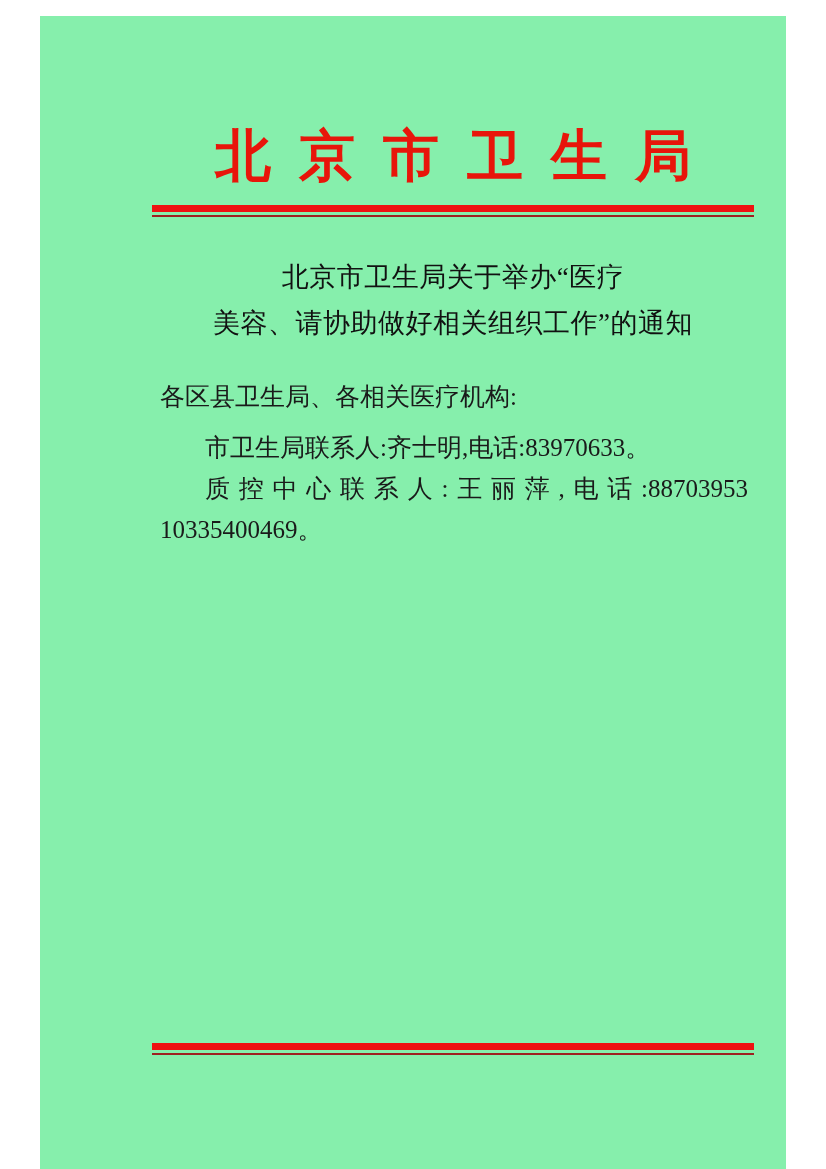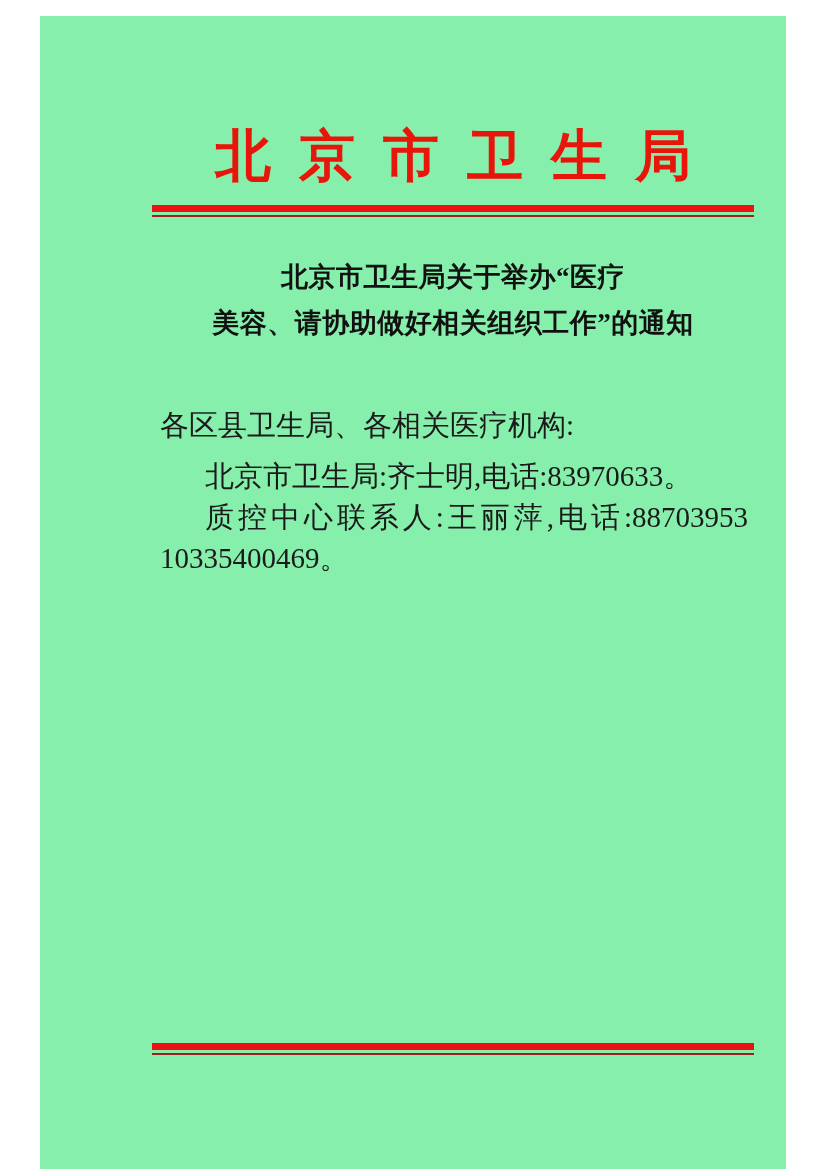--- a/index.html
+++ b/index.html
@@ -59,34 +59,34 @@
   
   .doc-title {
     position: absolute;
     left: 113px;
     top: 238px;
     width: 600px;
     text-align: center;
     font-family: "Liberation Serif", "DejaVu Serif", serif;
     font-size: 27px;
     line-height: 46px;
-    font-weight: 700;
+    font-weight: 400;
     color: #111111;
     letter-spacing: 0.5px;
   }
   .doc-title .tline { display: block; }
 
   
   .body-block {
     position: absolute;
     left: 120px;
-    top: 389px;
+    top: 360px;
     width: 588px;
     font-family: "Liberation Serif", "DejaVu Serif", serif;
-    font-size: 29px;
+    font-size: 25px;
     line-height: 41px;
     color: #1a1a1a;
     text-align: justify;
     text-justify: inter-ideograph;
   }
   .salutation {
     margin: 0;
   }
   .para {
     margin: 0;
@@ -122,21 +122,21 @@
   </div>
 
   <div class="doc-title">
     <span class="tline">北京市卫生局关于举办“医疗</span>
     <span class="tline">美容、请协助做好相关组织工作”的通知</span>
   </div>
 
   <div class="body-block">
     <p class="salutation">各区县卫生局、各相关医疗机构:</p>
     <div class="gap-small"></div>
-    <p class="contact-line">北京市卫生局:齐士明,电话:83970633。</p>
+    <p class="contact-line">市卫生局联系人:齐士明,电话:83970633。</p>
     <p class="contact-line">质控中心联系人:王丽萍,电话:88703953  10335400469。</p>
   </div>
 
   <div class="signature-zone">
     
     
   </div>
 
   <div class="rule-group bottom">
     <div class="rule-thick"></div>

